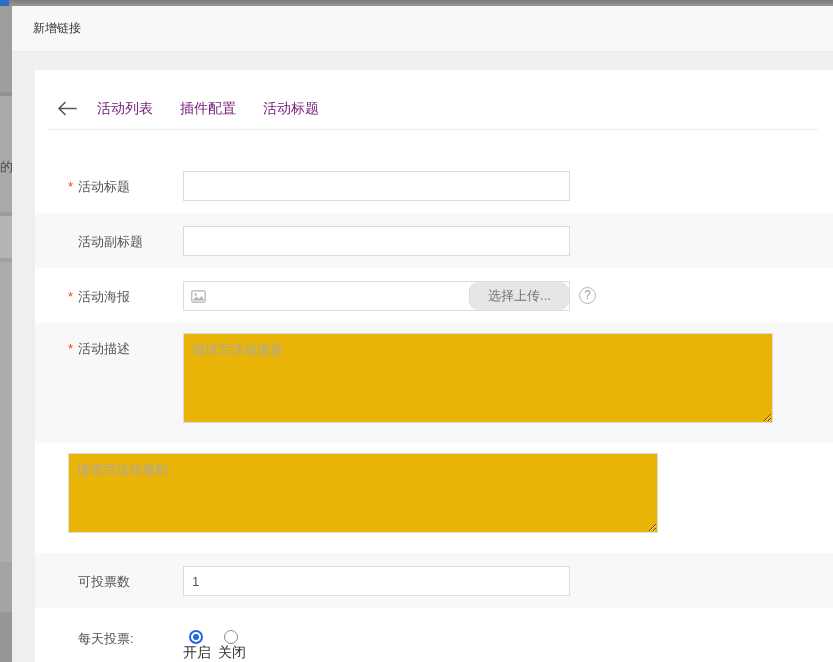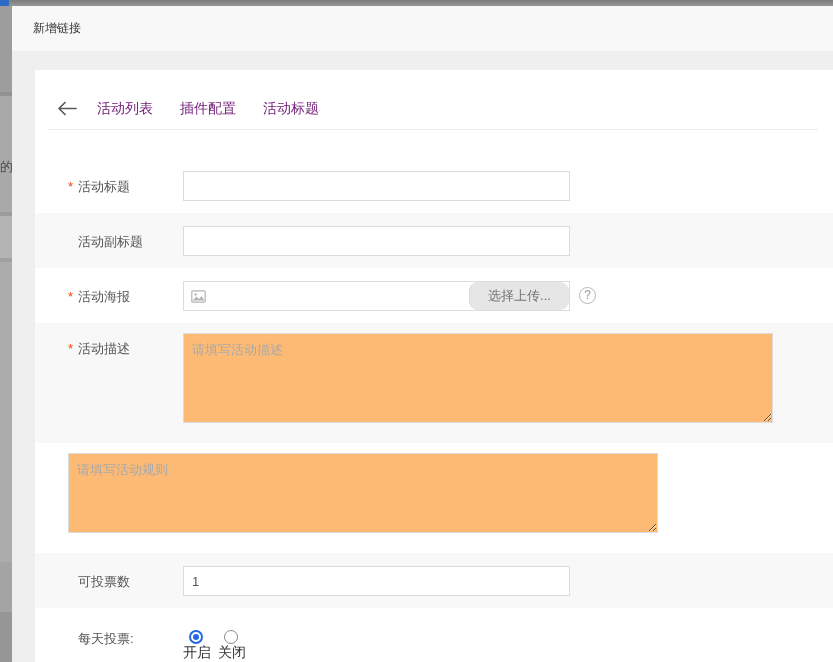--- a/index.html
+++ b/index.html
@@ -70,21 +70,21 @@
   .upload-btn { width:99px; align-self:stretch; background:#e6e6e6;
     border-left:1px solid #d9d9d9; font-size:13px; color:#737373;
     display:flex; align-items:center; justify-content:center; cursor:pointer;
     white-space:nowrap;border-radius:9px; }
   .help-circle { width:17px; height:17px; border-radius:50%; border:1px solid #b5b5b5;
     color:#999; font-size:12px; line-height:15px; text-align:center; margin-left:9px;
     margin-top:6px; box-sizing:border-box; cursor:pointer; flex-shrink:0; }
 
   .ta { width:590px; box-sizing:border-box; border:1px solid #dcdcdc; padding:7px 8px;
     font-size:13px; color:#555; font-family:inherit; resize:both; outline:none;
-    background:#fdba74; border-radius:0; }
+    background:#eab308; border-radius:0; }
   .ta-desc { height:90px; }
   .ta-rules { height:80px; }
 
   .radio-group { display:flex; align-items:center; }
   .radio-option { display:flex; align-items:center; cursor:pointer;flex-direction:column; }
   .radio-option + .radio-option { margin-left:7px; }
   .radio-circle { width:14px; height:14px; border-radius:50%; border:1px solid #8b8b8b;
     box-sizing:border-box; background:#fff; position:relative; margin-right:3px;
     flex-shrink:0; }
   .radio-option.checked .radio-circle { border:2px solid var(--radio,#2268e4); }

